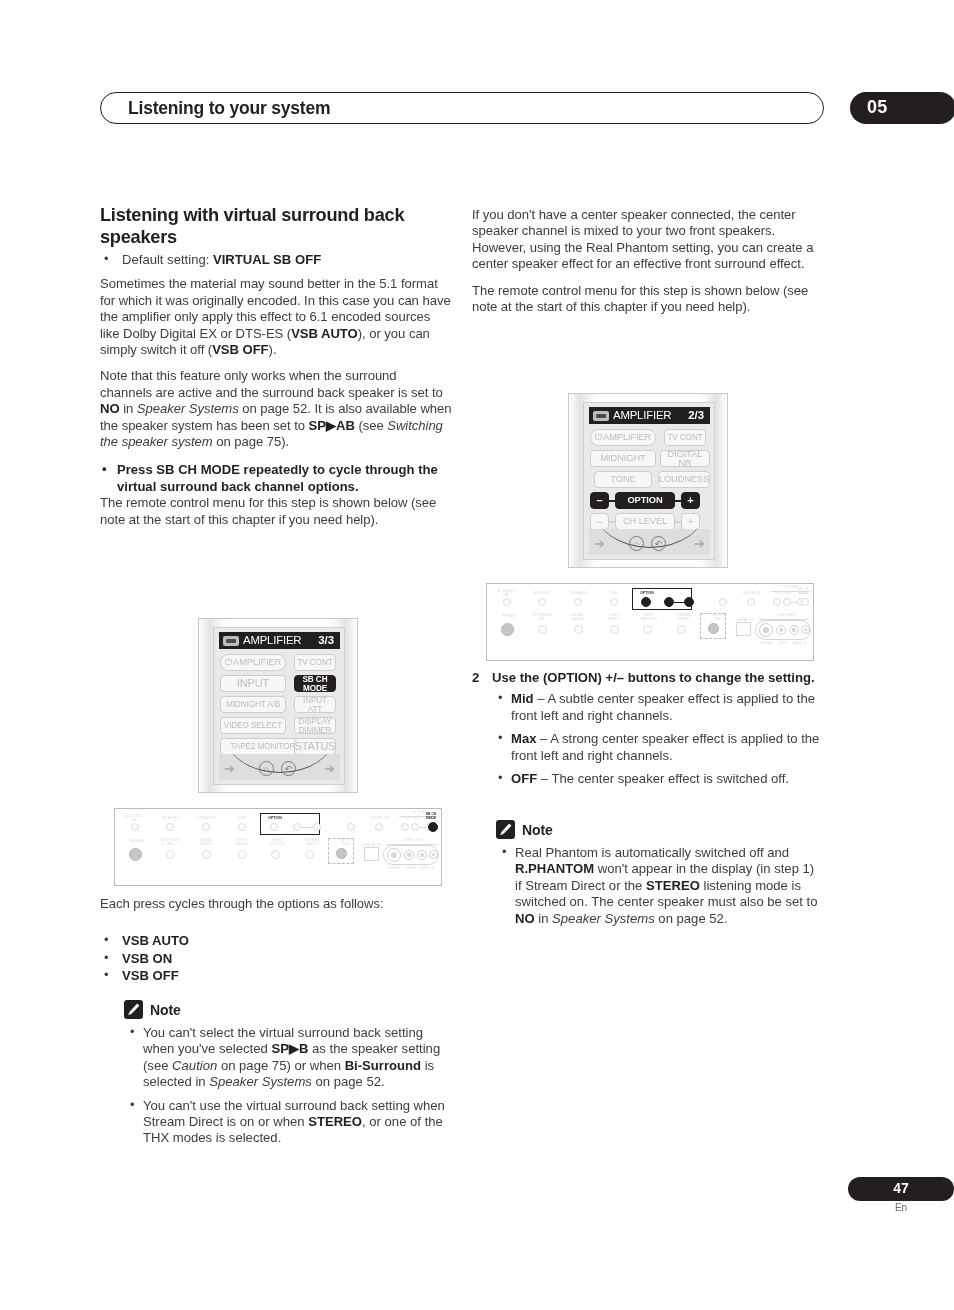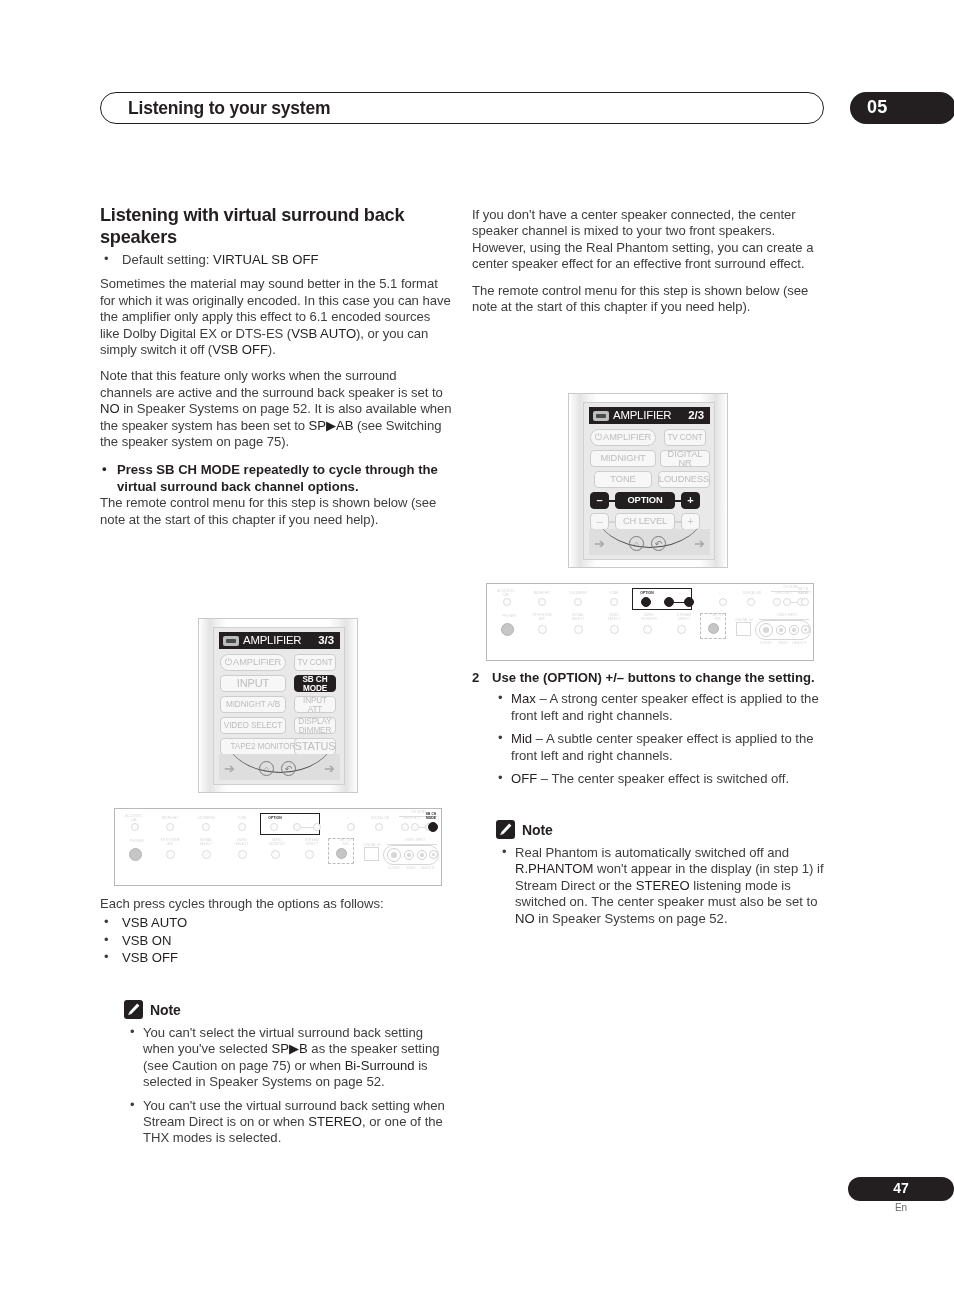--- a/index.html
+++ b/index.html
@@ -41,22 +41,22 @@
   .col-right{left:472px;}
 
   h1.sect{
     font-size:18.2px;font-weight:bold;line-height:22px;
     margin:0 0 2px 0;letter-spacing:-0.25px;color:#231f20;
   }
   p.body{
     font-size:13.1px;line-height:16.4px;margin:0 0 10px 0;
     color:#3d3d3d;letter-spacing:-0.05px;
   }
-  .b{font-weight:normal;color:#231f20;margin-top:13px;}
-  .i{}
+  .b{font-weight:bold;color:#231f20;margin-top:13px;}
+  .i{font-style:italic;}
 
   ul.bul{margin:0 0 10px 0;padding:0;list-style:none;}
   ul.bul li{
     position:relative;padding-left:17px;
     font-size:13.1px;line-height:16.4px;color:#3d3d3d;
     margin-bottom:7px;
   }
   ul.bul li:before{
     content:"\2022";position:absolute;left:4px;top:-1px;
     font-size:13px;color:#3d3d3d;
@@ -353,21 +353,21 @@
     <div class="pjack" style="left:272px;top:39px;width:14px;height:14px;"></div>
     <div class="pjack" style="left:289px;top:41px;width:10px;height:10px;"></div>
     <div class="pjack" style="left:302px;top:41px;width:10px;height:10px;"></div>
     <div class="pjack" style="left:314px;top:41px;width:9px;height:9px;"></div>
     <div class="plabel" style="left:264px;top:58px;width:30px;font-size:2.8px;">S-VIDEO</div>
     <div class="plabel" style="left:281px;top:58px;width:30px;font-size:2.8px;">VIDEO</div>
     <div class="plabel" style="left:297px;top:58px;width:30px;font-size:2.8px;">L  AUDIO  R</div>
   </div>
 
   <div style="position:absolute;top:896px;left:0;width:352px;">
-    <p class="body" style="margin-bottom:3px;">Each press cycles through the options as follows:</p>
+    <p class="body" style="margin-bottom:21px;">Each press cycles through the options as follows:</p>
     <ul class="bul nogap">
       <li style="padding-left:22px;"><span class="b">VSB AUTO</span></li>
       <li style="padding-left:22px;"><span class="b">VSB ON</span></li>
       <li style="padding-left:22px;"><span class="b">VSB OFF</span></li>
     </ul>
   </div>
 
   <div style="position:absolute;top:1000px;left:0;width:352px;">
     <div class="note-head">
       <div class="note-ico">
@@ -519,22 +519,22 @@
     <div class="pjack" style="left:302px;top:41px;width:10px;height:10px;"></div>
     <div class="pjack" style="left:314px;top:41px;width:9px;height:9px;"></div>
     <div class="plabel" style="left:264px;top:58px;width:30px;font-size:2.8px;">S-VIDEO</div>
     <div class="plabel" style="left:281px;top:58px;width:30px;font-size:2.8px;">VIDEO</div>
     <div class="plabel" style="left:297px;top:58px;width:30px;font-size:2.8px;">L  AUDIO  R</div>
   </div>
 
   <div style="position:absolute;top:670px;left:0;width:352px;">
     <div class="step"><span class="num">2</span><span>Use the (OPTION) +/– buttons to change the setting.</span></div>
     <ul class="bul" style="margin-top:5px;padding-left:22px;">
+      <li><span class="b">Mid</span><span> – A subtle center speaker effect is applied to the front left and right channels.</span></li>
       <li><span class="b">Max</span><span> – A strong center speaker effect is applied to the front left and right channels.</span></li>
-      <li><span class="b">Mid</span><span> – A subtle center speaker effect is applied to the front left and right channels.</span></li>
       <li><span class="b">OFF</span><span> – The center speaker effect is switched off.</span></li>
     </ul>
   </div>
 
   <div style="position:absolute;top:820px;left:0;width:352px;">
     <div class="note-head">
       <div class="note-ico">
         <svg width="15" height="15" viewBox="0 0 15 15">
             <path d="M11.2 1.6 L13.4 3.8 L5.3 11.9 L2.3 13 L3.4 10 Z" fill="#ffffff"></path>
             <path d="M2.3 13 L3.4 10 L4.9 11.5 Z" fill="#cccccc"></path>

